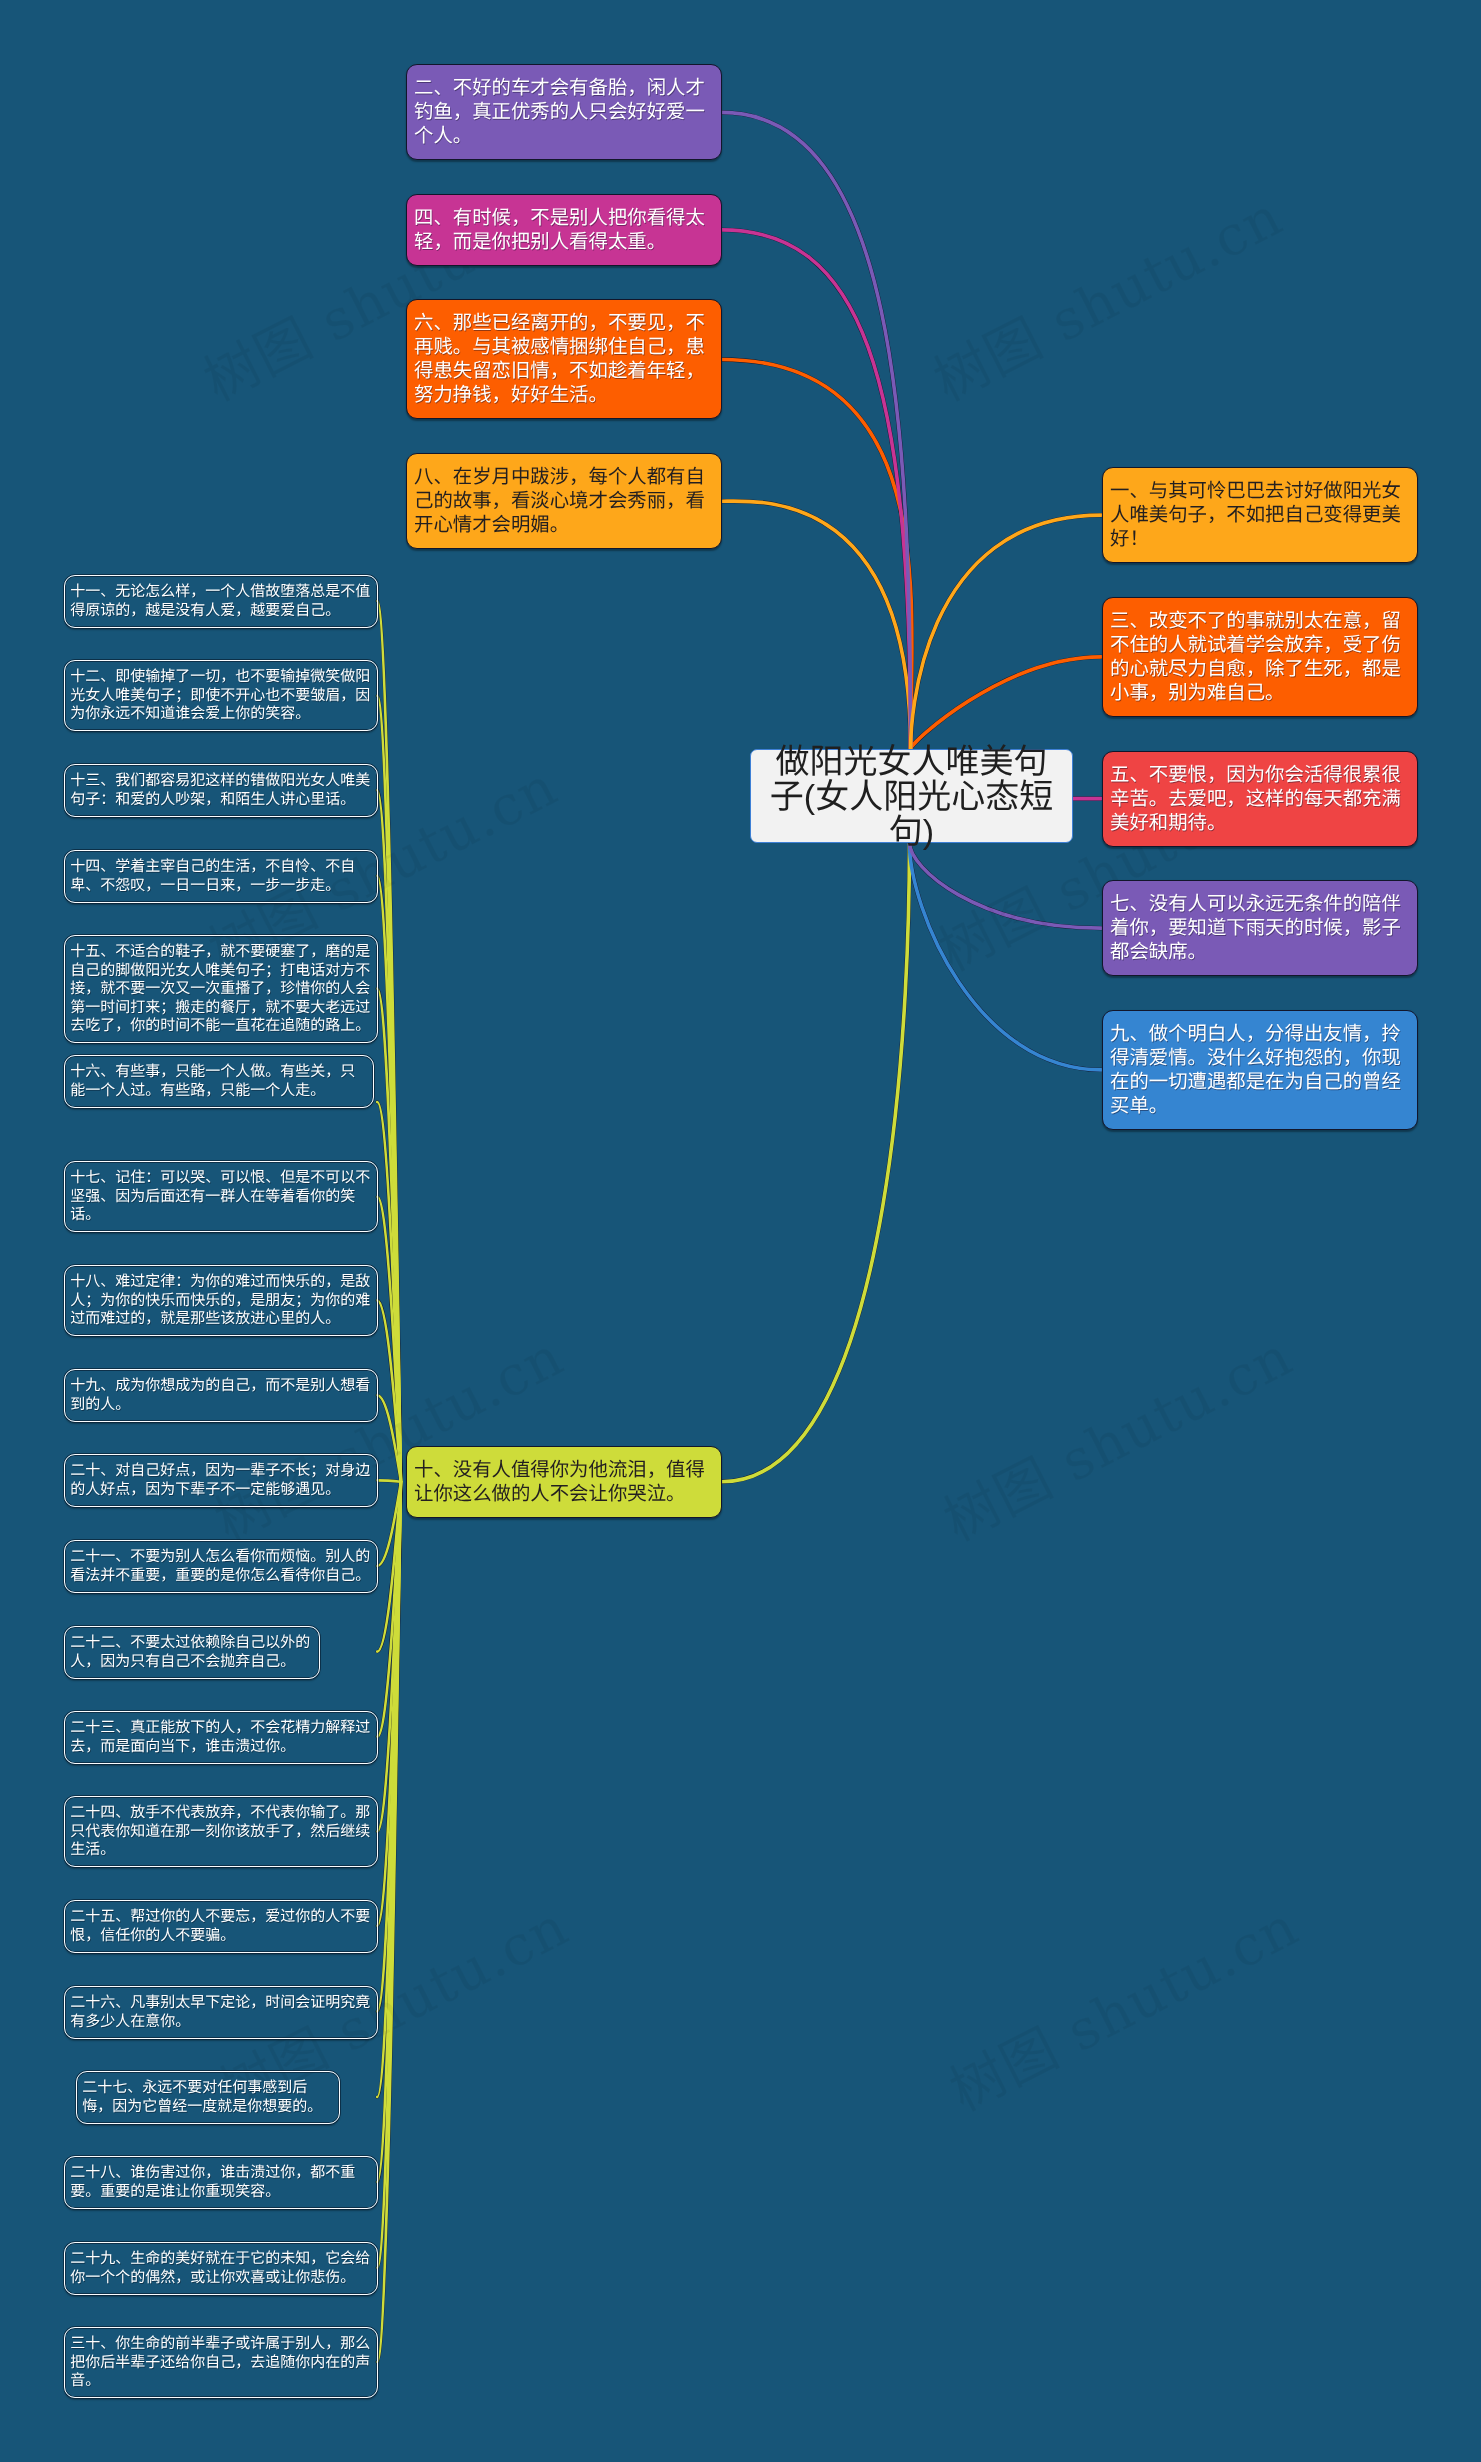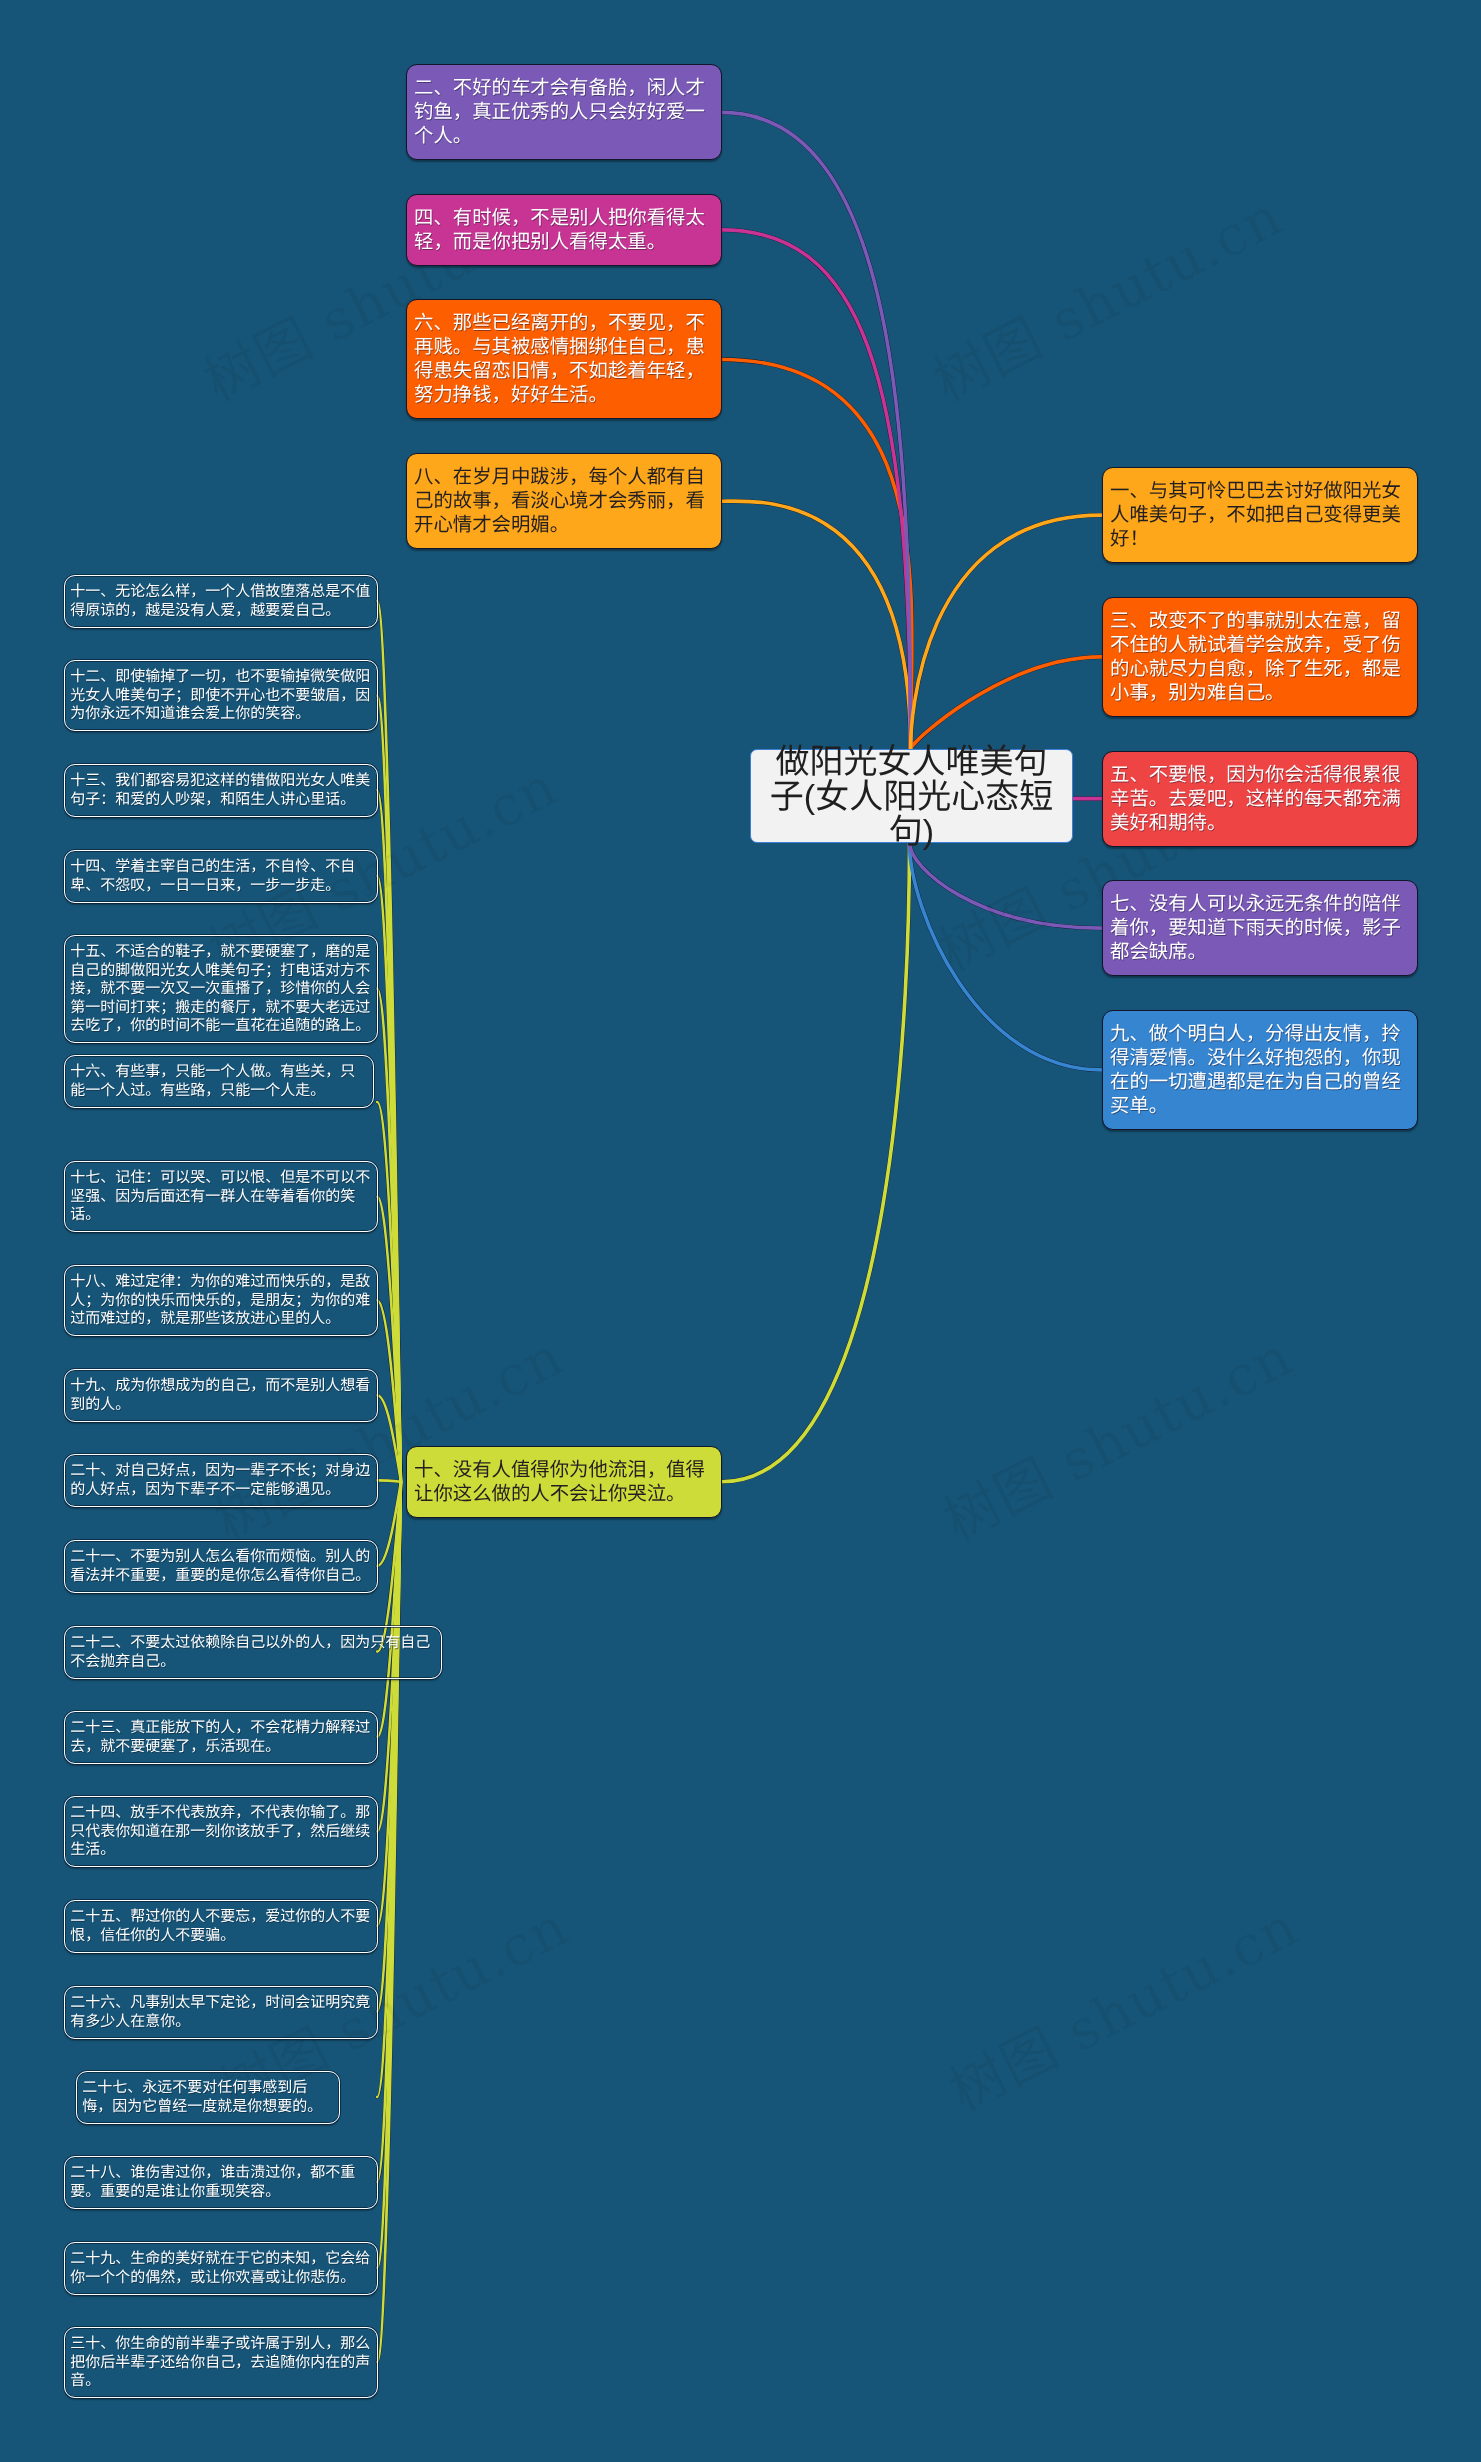--- a/index.html
+++ b/index.html
@@ -137,22 +137,22 @@
 <div class="node leaf" style="left:64px;top:660px;width:314px;height:71px"><span>十二、即使输掉了一切，也不要输掉微笑做阳光女人唯美句子；即使不开心也不要皱眉，因为你永远不知道谁会爱上你的笑容。</span></div>
 <div class="node leaf" style="left:64px;top:764px;width:314px;height:53px"><span>十三、我们都容易犯这样的错做阳光女人唯美句子：和爱的人吵架，和陌生人讲心里话。</span></div>
 <div class="node leaf" style="left:64px;top:850px;width:314px;height:53px"><span>十四、学着主宰自己的生活，不自怜、不自卑、不怨叹，一日一日来，一步一步走。</span></div>
 <div class="node leaf" style="left:64px;top:935px;width:314px;height:108px"><span>十五、不适合的鞋子，就不要硬塞了，磨的是自己的脚做阳光女人唯美句子；打电话对方不接，就不要一次又一次重播了，珍惜你的人会第一时间打来；搬走的餐厅，就不要大老远过去吃了，你的时间不能一直花在追随的路上。</span></div>
 <div class="node leaf" style="left:64px;top:1055px;width:310px;height:53px"><span>十六、有些事，只能一个人做。有些关，只能一个人过。有些路，只能一个人走。</span></div>
 <div class="node leaf" style="left:64px;top:1161px;width:314px;height:71px"><span>十七、记住：可以哭、可以恨、但是不可以不坚强、因为后面还有一群人在等着看你的笑话。</span></div>
 <div class="node leaf" style="left:64px;top:1265px;width:314px;height:71px"><span>十八、难过定律：为你的难过而快乐的，是敌人；为你的快乐而快乐的，是朋友；为你的难过而难过的，就是那些该放进心里的人。</span></div>
 <div class="node leaf" style="left:64px;top:1369px;width:314px;height:53px"><span>十九、成为你想成为的自己，而不是别人想看到的人。</span></div>
 <div class="node leaf" style="left:64px;top:1454px;width:314px;height:53px"><span>二十、对自己好点，因为一辈子不长；对身边的人好点，因为下辈子不一定能够遇见。</span></div>
 <div class="node leaf" style="left:64px;top:1540px;width:314px;height:53px"><span>二十一、不要为别人怎么看你而烦恼。别人的看法并不重要，重要的是你怎么看待你自己。</span></div>
-<div class="node leaf" style="left:64px;top:1626px;width:378px;height:53px"><span>二十二、不要太过依赖除自己以外的人，因为只有自己不会抛弃自己。</span></div>
-<div class="node leaf" style="left:64px;top:1711px;width:314px;height:53px"><span>二十三、真正能放下的人，不会花精力解释过去，就不要硬塞了，乐活现在。</span></div>
+<div class="node leaf" style="left:64px;top:1626px;width:256px;height:53px"><span>二十二、不要太过依赖除自己以外的人，因为只有自己不会抛弃自己。</span></div>
+<div class="node leaf" style="left:64px;top:1711px;width:314px;height:53px"><span>二十三、真正能放下的人，不会花精力解释过去，而是面向当下，谁击溃过你。</span></div>
 <div class="node leaf" style="left:64px;top:1796px;width:314px;height:71px"><span>二十四、放手不代表放弃，不代表你输了。那只代表你知道在那一刻你该放手了，然后继续生活。</span></div>
 <div class="node leaf" style="left:64px;top:1900px;width:314px;height:53px"><span>二十五、帮过你的人不要忘，爱过你的人不要恨，信任你的人不要骗。</span></div>
 <div class="node leaf" style="left:64px;top:1986px;width:314px;height:53px"><span>二十六、凡事别太早下定论，时间会证明究竟有多少人在意你。</span></div>
 <div class="node leaf" style="left:76px;top:2071px;width:264px;height:53px"><span>二十七、永远不要对任何事感到后悔，因为它曾经一度就是你想要的。</span></div>
 <div class="node leaf" style="left:64px;top:2156px;width:314px;height:53px"><span>二十八、谁伤害过你，谁击溃过你，都不重要。重要的是谁让你重现笑容。</span></div>
 <div class="node leaf" style="left:64px;top:2242px;width:314px;height:53px"><span>二十九、生命的美好就在于它的未知，它会给你一个个的偶然，或让你欢喜或让你悲伤。</span></div>
 <div class="node leaf" style="left:64px;top:2327px;width:314px;height:71px"><span>三十、你生命的前半辈子或许属于别人，那么把你后半辈子还给你自己，去追随你内在的声音。</span></div>
 </div>
 
 

